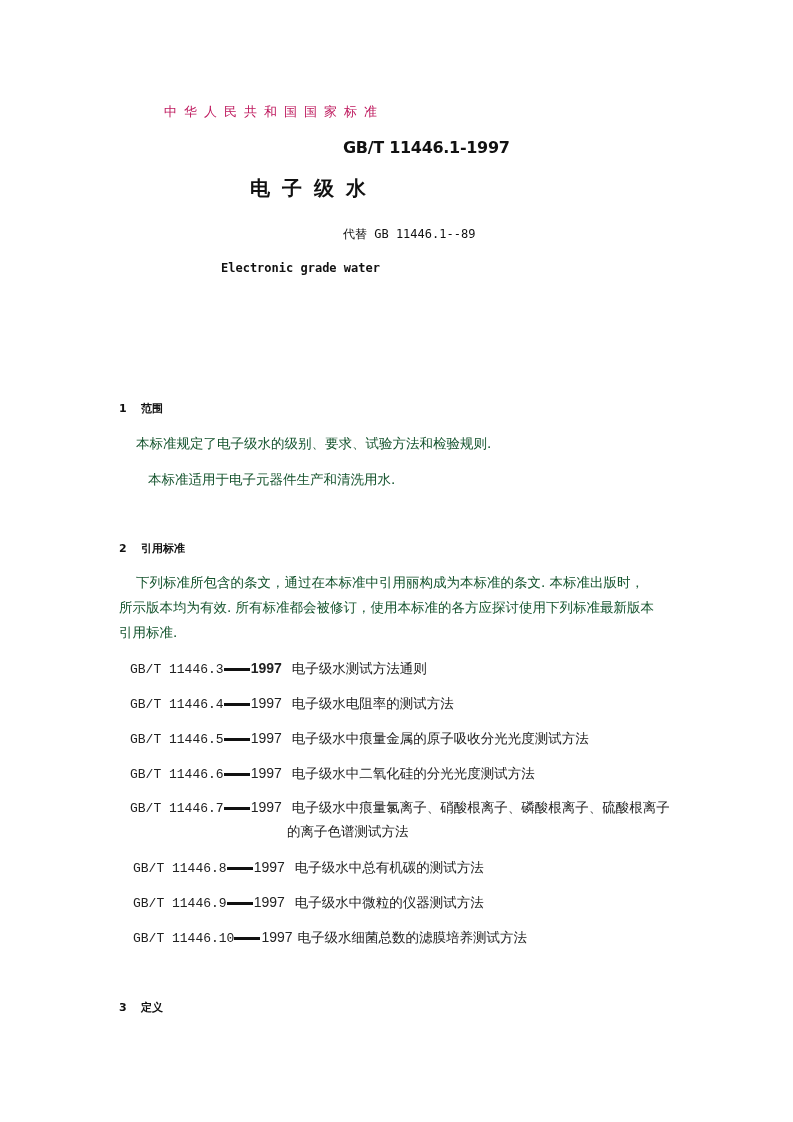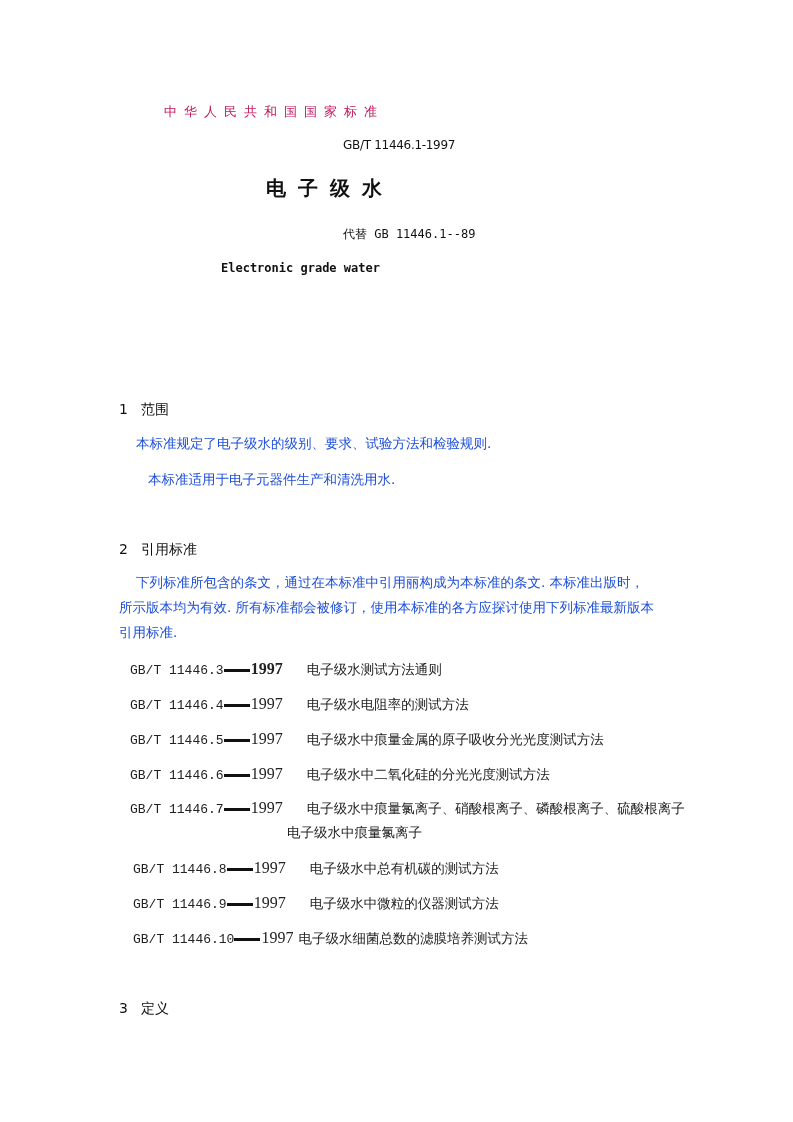--- a/index.html
+++ b/index.html
@@ -1,35 +1,35 @@
 <!DOCTYPE html>
 <html><head>
   <meta charset="utf-8">
   <style>
     * { margin: 0; padding: 0; box-sizing: border-box; }
     html, body { width: 793px; height: 1122px; background: #ffffff; overflow: hidden; }
     body { position: relative; color: #111111; font-family: "DejaVu Serif", "Liberation Serif", serif; }
     .abs { position: absolute; white-space: nowrap; }
 
     .national { left: 164px; top: 103px; font-size: 13px; letter-spacing: 7px; color: #be185d; font-family: "DejaVu Sans", sans-serif; }
-    .std-number { left: 343px; top: 138px; font-size: 12px; font-weight: normal; font-family: "DejaVu Sans", "Liberation Sans", sans-serif; letter-spacing: -0.3px; }
-    .title-cn { left: 250px; top: 175px; font-size: 20px; font-weight: bold; letter-spacing: 12px; font-family: "DejaVu Sans", sans-serif; margin-left: 16px; }
+    .std-number { left: 343px; top: 138px; font-size: 16px; font-weight: bold; font-family: "DejaVu Sans", "Liberation Sans", sans-serif; letter-spacing: -0.3px; }
+    .title-cn { left: 250px; top: 175px; font-size: 20px; font-weight: bold; letter-spacing: 12px; font-family: "DejaVu Sans", sans-serif; }
     .replaces { left: 343px; top: 226px; font-size: 12px; font-family: "DejaVu Sans Mono", "Liberation Mono", monospace; }
     .title-en { left: 221px; top: 261px; font-size: 12px; font-weight: bold; font-family: "DejaVu Sans Mono", "Liberation Mono", monospace; }
 
-    .heading { left: 119px; font-size: 14px; font-weight: normal; font-family: "DejaVu Sans", sans-serif; }
+    .heading { left: 119px; font-size: 11px; font-weight: bold; font-family: "DejaVu Sans", sans-serif; }
     .heading .num { display: inline-block; width: 22px; }
 
-    .para { font-size: 13.5px; color: #1d4ed8; font-family: "DejaVu Serif", serif; }
+    .para { font-size: 13.5px; color: #14532d; font-family: "DejaVu Serif", serif; }
 
     .ref { font-size: 13.5px; color: #222; font-family: "DejaVu Serif", serif; }
     .ref .code { font-family: "Liberation Mono", "DejaVu Sans Mono", monospace; font-size: 13px; }
     .ref .dash { display: inline-block; width: 26px; height: 3px; background: #111; vertical-align: middle; margin: 0 1px 0 0; }
-    .ref .year { font-family: Liberation Serif, serif; font-size: 16px; }
-    .ref .desc { margin-left: 24px; }
+    .ref .year { font-family: Liberation Sans, sans-serif; font-size: 14px; }
+    .ref .desc { margin-left: 10px; }
     .ref .cont { display: block; margin-left: 157px; margin-top: 6px; }
   </style>
 </head>
 <body>
 
 <div>
 
   <div class="abs national">中华人民共和国国家标准</div>
   <div class="abs std-number">GB/T 11446.1-1997</div>
   <div class="abs title-cn">电子级水</div>
@@ -56,21 +56,21 @@
     <span class="code">GB/T 11446.4</span><span class="dash"></span><span class="year">1997</span><span class="desc">电子级水电阻率的测试方法</span>
   </div>
   <div class="abs ref" style="left:130px; top:730px;">
     <span class="code">GB/T 11446.5</span><span class="dash"></span><span class="year">1997</span><span class="desc">电子级水中痕量金属的原子吸收分光光度测试方法</span>
   </div>
   <div class="abs ref" style="left:130px; top:765px;">
     <span class="code">GB/T 11446.6</span><span class="dash"></span><span class="year">1997</span><span class="desc">电子级水中二氧化硅的分光光度测试方法</span>
   </div>
   <div class="abs ref" style="left:130px; top:799px;">
     <span class="code">GB/T 11446.7</span><span class="dash"></span><span class="year">1997</span><span class="desc">电子级水中痕量氯离子、硝酸根离子、磷酸根离子、硫酸根离子</span>
-    <span class="cont">电子级水中痕量氯离子</span>
+    <span class="cont">的离子色谱测试方法</span>
   </div>
   <div class="abs ref" style="left:133px; top:859px;">
     <span class="code">GB/T 11446.8</span><span class="dash"></span><span class="year">1997</span><span class="desc">电子级水中总有机碳的测试方法</span>
   </div>
   <div class="abs ref" style="left:133px; top:894px;">
     <span class="code">GB/T 11446.9</span><span class="dash"></span><span class="year">1997</span><span class="desc">电子级水中微粒的仪器测试方法</span>
   </div>
   <div class="abs ref" style="left:133px; top:929px;">
     <span class="code">GB/T 11446.10</span><span class="dash"></span><span class="year">1997</span><span class="desc" style="margin-left:5px;">电子级水细菌总数的滤膜培养测试方法</span>
   </div>

